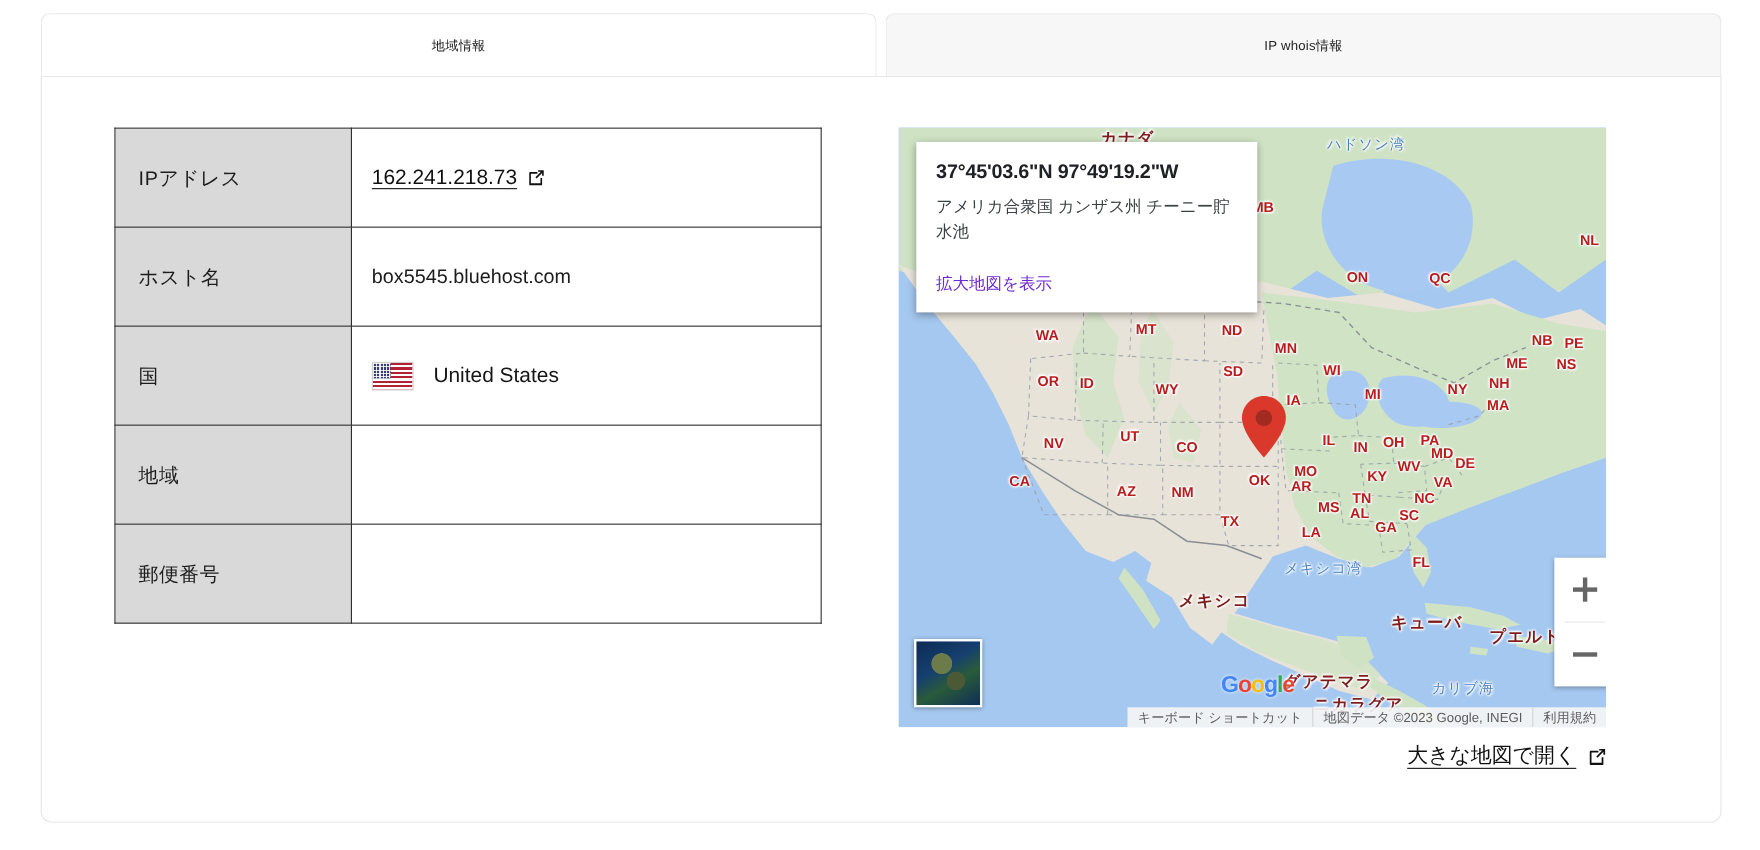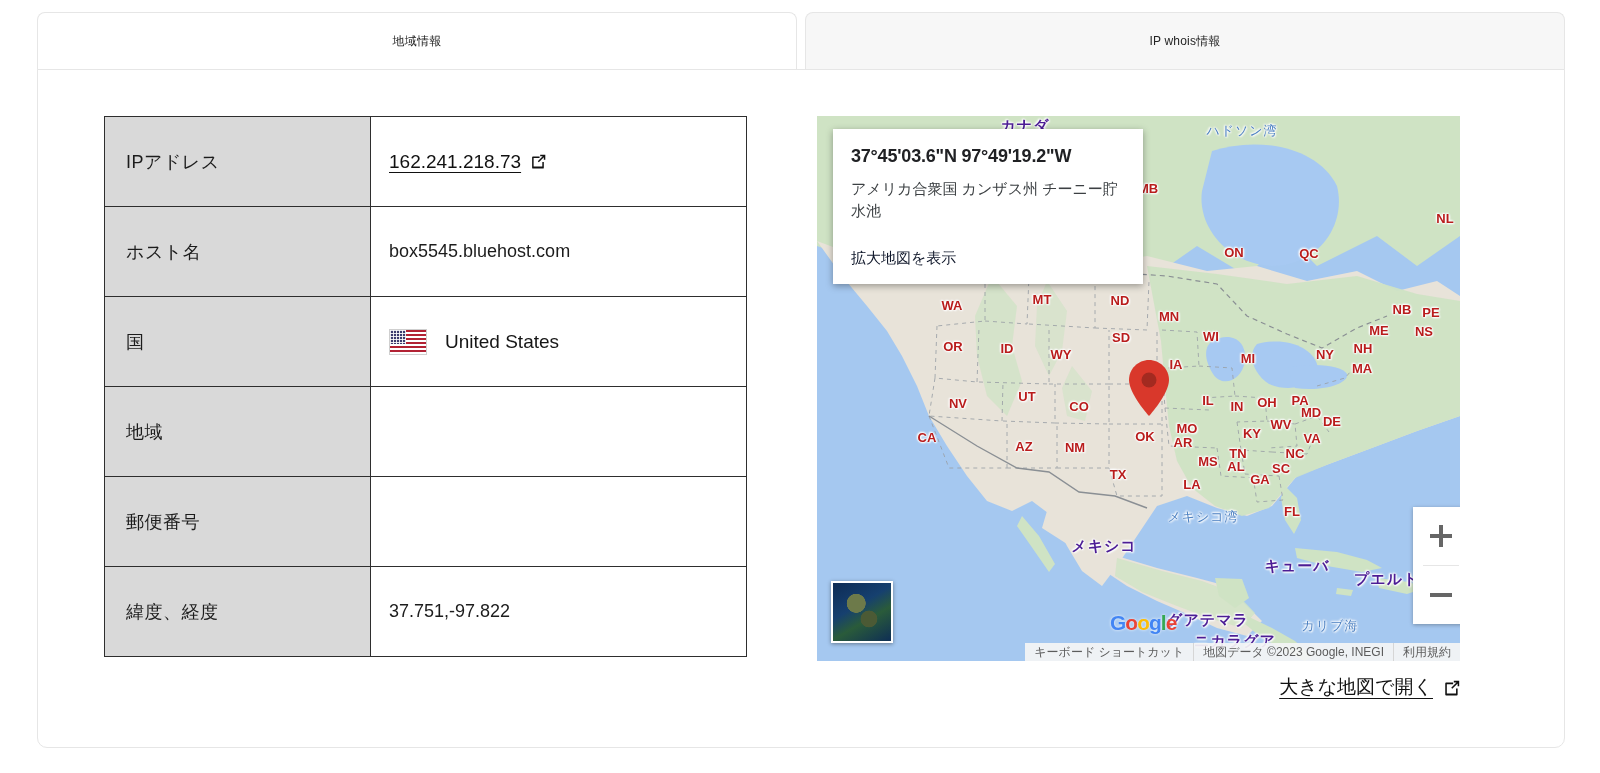--- a/index.html
+++ b/index.html
@@ -46,21 +46,21 @@
     table-layout: fixed;
   }
   .info-table td {
     border: 1px solid #2e2e2e;
     height: 90px;
     vertical-align: middle;
     font-size: 18px;
     color: #1c1c1c;
   }
   .info-table td.key {
-    width: 266px;
+    width: 215px;
     background: #d9d9d9;
     padding-left: 21px;
     letter-spacing: .5px;
   }
   .info-table td.val {
     background: #ffffff;
     padding-left: 18px;
   }
 
   .ip-link {
@@ -114,21 +114,21 @@
     position: absolute;
     font-size: 12px;
     color: #5f6368;
     font-family: "Liberation Sans", sans-serif;
     text-shadow: 0 0 2px #fff, 0 0 2px #fff, 0 0 3px #fff, 1px 1px 2px #fff, -1px -1px 2px #fff;
     white-space: nowrap;
     transform: translate(-50%,-50%);
   }
   .map-label.state { font-size: 13px; color:#b91c1c; font-weight:700; }
   .map-label.country {
-    font-size: 15px; color:#4c1d95; font-weight:700; letter-spacing:1px;
+    font-size: 15px; color:#7f1d1d; font-weight:700; letter-spacing:1px;
   }
   .map-label.sea {
     font-size: 13px; color:#4a7fc1; letter-spacing:1px;
   }
 
   
   .infowin {
     position:absolute; left:16px; top:13px;
     width: 310px;
     background:#fff;
@@ -138,21 +138,21 @@
   }
   .infowin .coords {
     font-size: 18px; font-weight: 700; color:#202124;
     margin-bottom: 11px; letter-spacing:-.2px;
   }
   .infowin .addr {
     font-size: 15px; color:#3c4043; line-height: 1.45;
     margin-bottom: 27px;
   }
   .infowin .zoomlink {
-    font-size: 15px; color:#0f172a; cursor:pointer;
+    font-size: 15px; color:#6d28d9; cursor:pointer;
   }
 
   
   .marker { position:absolute; left:310px; top:243px; z-index:5; }
 
   
   .zoomctrl {
     position:absolute; right:-9px; top:391px;
     width: 56px;
     background:#fff;
@@ -281,24 +281,20 @@
           </td>
         </tr>
         <tr>
           <td class="key">地域</td>
           <td class="val mono-val"></td>
         </tr>
         <tr>
           <td class="key">郵便番号</td>
           <td class="val mono-val"></td>
         </tr>
-        <tr>
-          <td class="key">緯度、経度</td>
-          <td class="val mono-val">37.751,-97.822</td>
-        </tr>
       </tbody>
     </table>
 
     <div class="map-wrap">
       <div class="map">
 
         <svg width="643" height="545" viewBox="0 0 643 545" style="position:absolute;inset:0;">
 
           <path d="M0,0 L643,0 L643,120 L600,150 L560,120 L500,150 L470,120 L430,160 L380,130
                    L330,165 L280,150 L230,140 L180,150 L120,140 L60,150 L0,130 Z" fill="#cfe3c4"></path>
@@ -400,21 +396,21 @@
             <div class="map-label state" style="left: 628px; top: 102px;">NL</div>
             <div class="map-label state" style="left: 585px; top: 193px;">NB</div>
             <div class="map-label state" style="left: 614px; top: 196px;">PE</div>
             <div class="map-label state" style="left: 607px; top: 215px;">NS</div>
             <div class="map-label state" style="left: 562px; top: 214px;">ME</div>
             <div class="map-label state" style="left: 135px; top: 189px;">WA</div>
             <div class="map-label state" style="left: 225px; top: 183px;">MT</div>
             <div class="map-label state" style="left: 303px; top: 184px;">ND</div>
             <div class="map-label state" style="left: 352px; top: 200px;">MN</div>
             <div class="map-label state" style="left: 136px; top: 230px;">OR</div>
-            <div class="map-label state" style="left: 190px; top: 232px; text-align: right;">ID</div>
+            <div class="map-label state" style="left: 171px; top: 232px; text-align: right;">ID</div>
             <div class="map-label state" style="left: 304px; top: 221px;">SD</div>
             <div class="map-label state" style="left: 394px; top: 220px;">WI</div>
             <div class="map-label state" style="left: 244px; top: 238px;">WY</div>
             <div class="map-label state" style="left: 431px; top: 242px;">MI</div>
             <div class="map-label state" style="left: 508px; top: 238px;">NY</div>
             <div class="map-label state" style="left: 546px; top: 232px;">NH</div>
             <div class="map-label state" style="left: 545px; top: 252px;">MA</div>
             <div class="map-label state" style="left: 141px; top: 287px;">NV</div>
             <div class="map-label state" style="left: 210px; top: 280px;">UT</div>
             <div class="map-label state" style="left: 262px; top: 290px;">CO</div>

